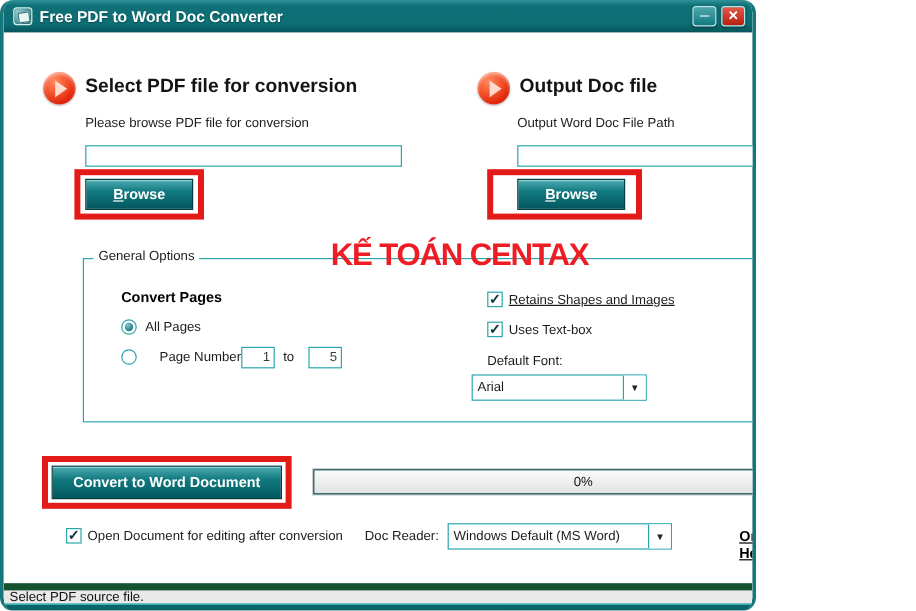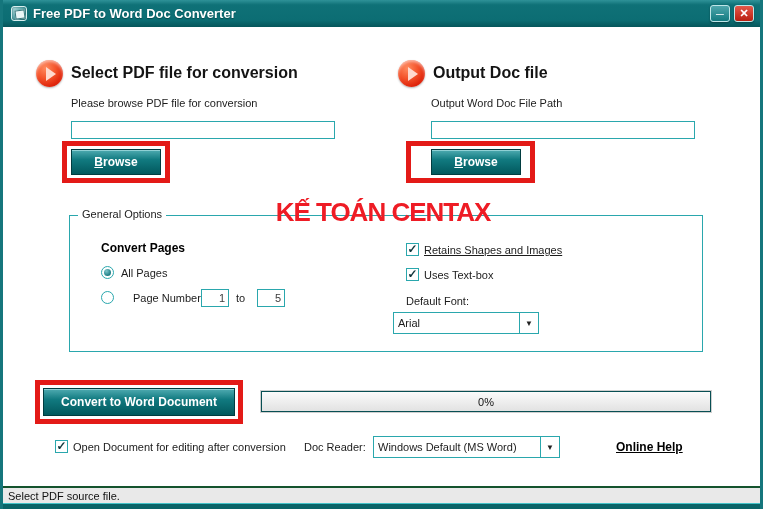--- a/index.html
+++ b/index.html
@@ -1,19 +1,19 @@
 <!DOCTYPE html>
 <html><head>
 <meta charset="utf-8">
 <style>
   * { margin:0; padding:0; box-sizing:border-box; }
   html,body { width:763px; height:509px; font-family:"Liberation Sans", sans-serif; }
   #window {
-    position:relative; width:763px; height:509px; background:#ffffff;
-    border-left:3px solid #15767c; border-right:3px solid #15767c; overflow:hidden;
+    position:relative; width:630px; height:509px; background:#ffffff;
+    border-left:3px solid #15767c; border-right:3px solid #15767c; overflow:hidden;border-radius:11px;
   }
   
   #titlebar {
     position:absolute; left:0; top:0; width:100%; height:27px;
     background:linear-gradient(180deg,#2f9298 0%, #0f7177 18%, #0c6d73 75%, #06565b 100%);
     display:flex; align-items:center; padding:0 6px;
   }
   .app-icon {
     width:16px; height:15px; margin:0 6px 0 2px; border-radius:3px;
     background:linear-gradient(135deg,#bfe3e4 0%, #5fa9ad 45%, #2e6f74 100%);
@@ -96,21 +96,21 @@
     position:absolute; left:258px; top:391px; width:450px; height:21px;
     border:1px solid #084f53; background:linear-gradient(180deg,#fbfbfb,#e2e2e2);
     box-shadow:0 0 0 1px #cfcfcf; display:flex; align-items:center; justify-content:center;
     font-size:11px; color:#111;
   }
   
   #online-help { position:absolute; left:613px; top:440px; font-size:12px; font-weight:bold; color:#000000; text-decoration:underline; cursor:pointer; }
   
   #statusbar {
     position:absolute; left:0; top:486px; width:100%; height:17px;
-    background:#e9e9e9; border-top:2px solid #14532d; font-size:11px; color:#111;
+    background:#e9e9e9; border-top:6px solid #14532d; font-size:11px; color:#111;
     display:flex; align-items:center; padding-left:5px;
   }
   #bottomstrip { position:absolute; left:0; top:503px; width:100%; height:6px; background:#0a6468; border-top:1px solid #43c3c9; }
 </style>
 </head>
 <body>
 
 <div id="window">
 
   <div id="titlebar">

